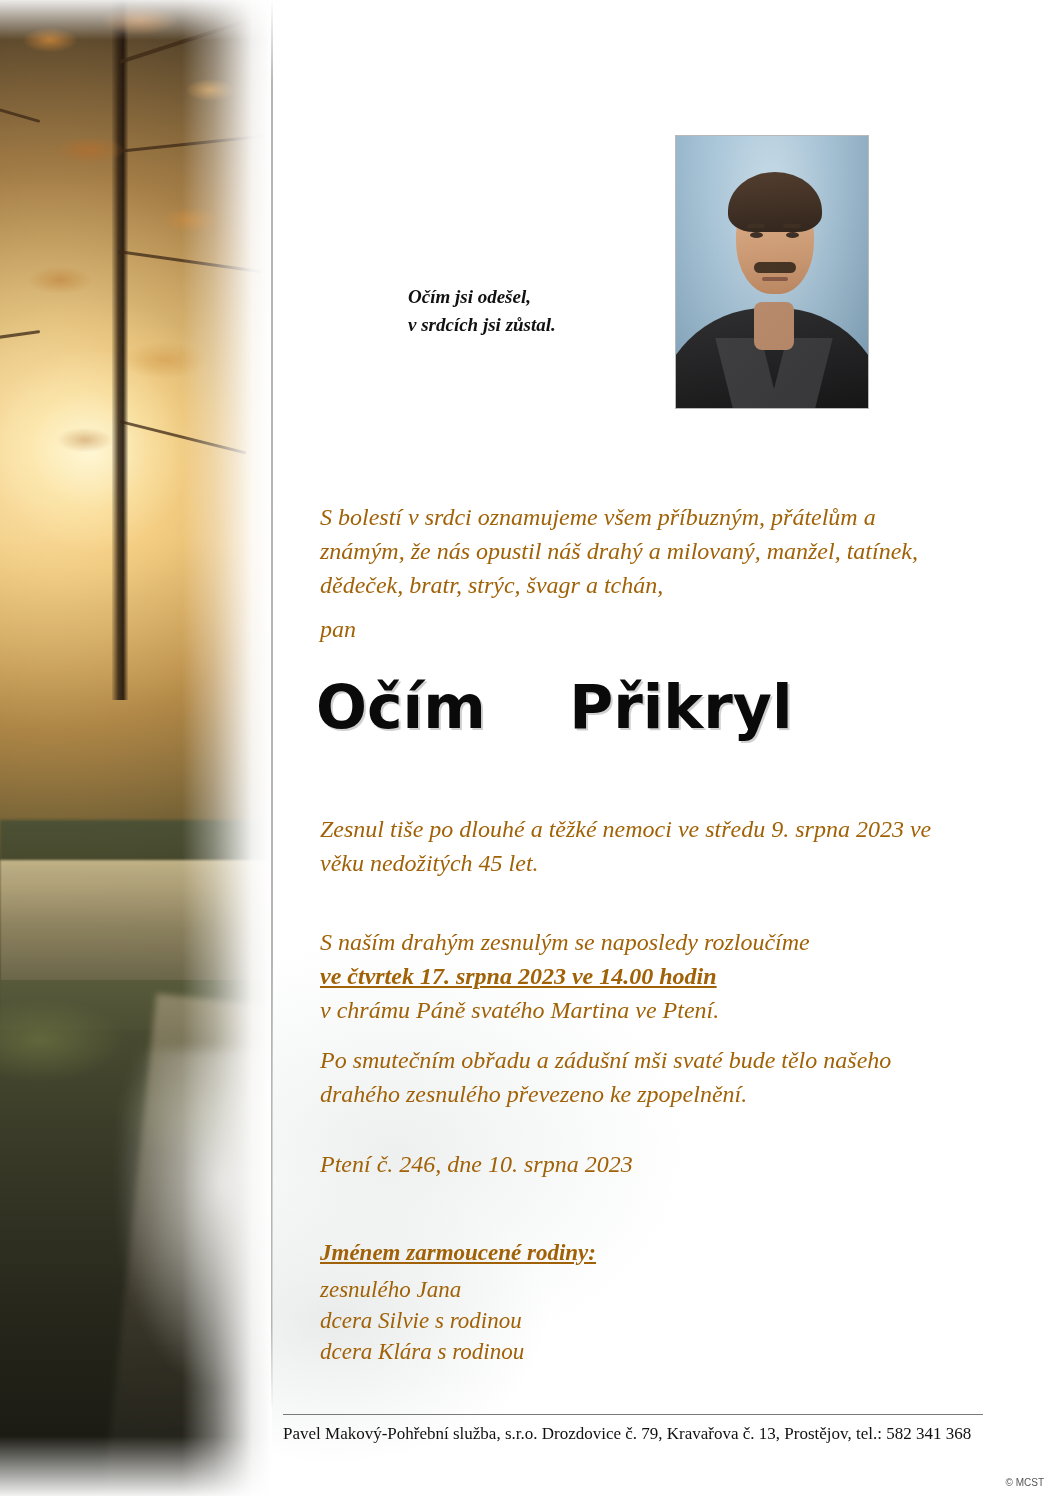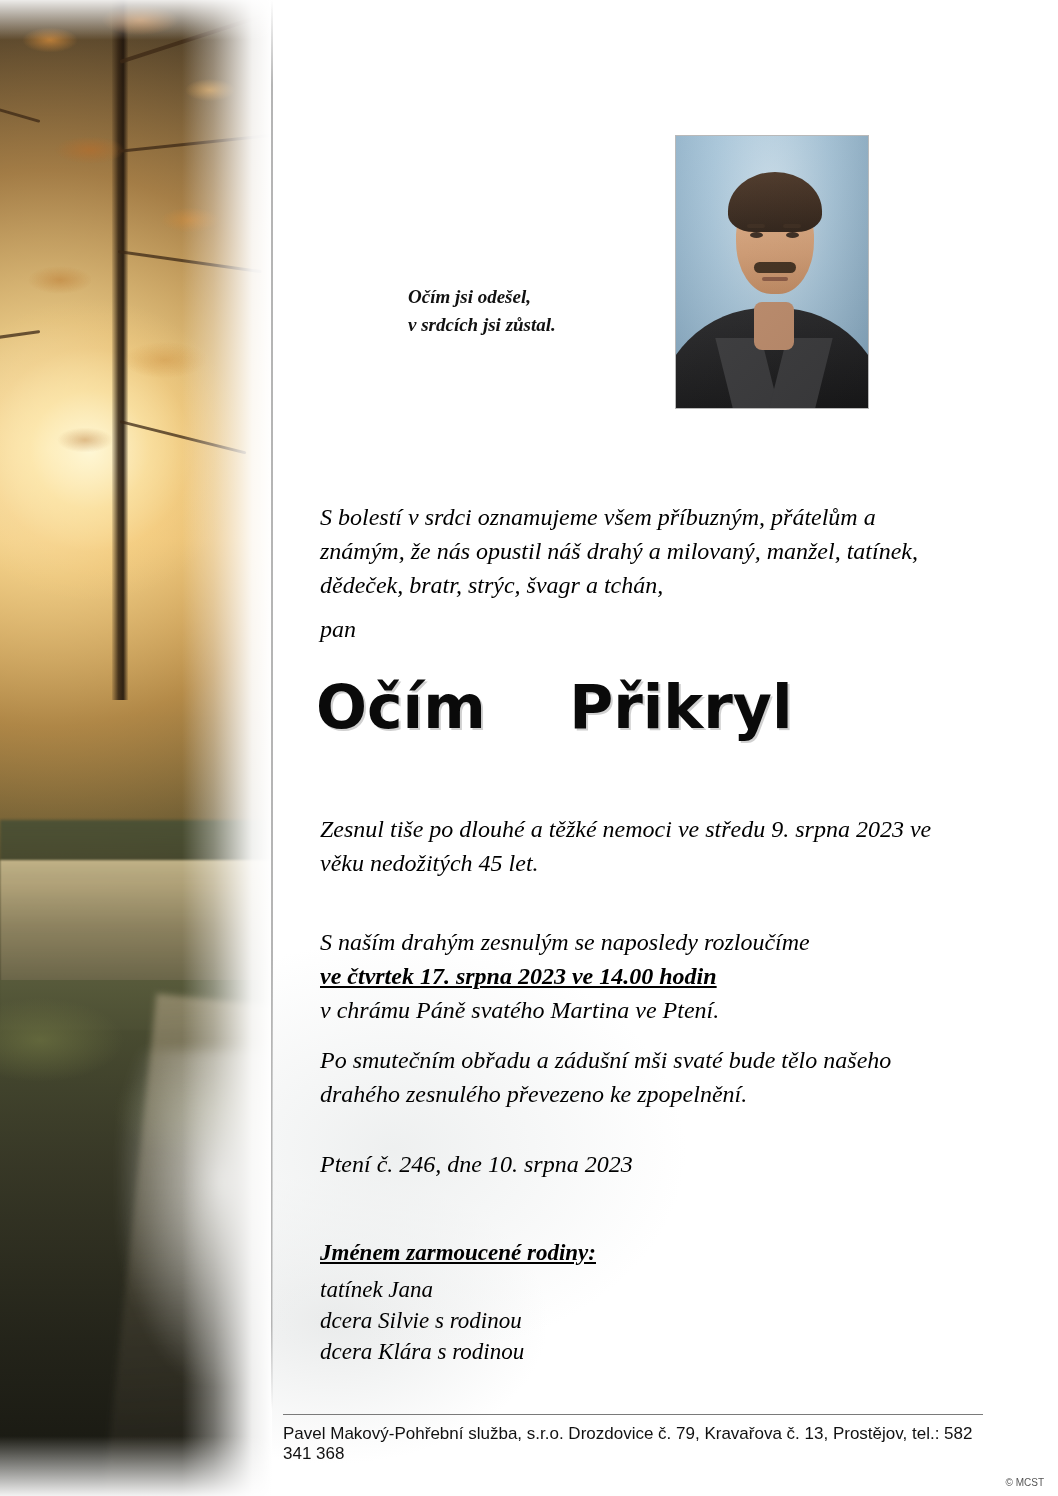--- a/index.html
+++ b/index.html
@@ -280,21 +280,21 @@
     font-weight: bold;
     font-size: 19px;
     line-height: 28px;
     color: #111111;
     margin-top: 25px;
   }
   .block {
     position: absolute;
     left: 320px;
     font-style: italic;
-    color: #000000;
+    color: #a16207;
   }
   .para-intro {
     top: 500px;
     font-size: 24px;
     line-height: 34px;
     width: 640px;
   }
   .pan {
     top: 616px;
     font-size: 24px;
@@ -349,21 +349,21 @@
     font-size: 23px;
     line-height: 31px;
   }
   .footer {
     position: absolute;
     left: 283px;
     top: 1424px;
     width: 700px;
     font-size: 17px;
     color: #111111;
-    font-family: Liberation Sans, sans-serif;
+    font-family: Liberation Serif, serif;
   }
   .footer-rule {
     position: absolute;
     left: 283px;
     top: 1414px;
     width: 700px;
     height: 1px;
     background: #7a7a7a;
   }
   .copyright {
@@ -438,21 +438,21 @@
     <div class="farewell-bold">ve čtvrtek 17. srpna 2023 ve 14.00 hodin</div>
     <div>v chrámu Páně svatého Martina ve Ptení.</div>
   </div>
 
   <div class="block para-after">Po smutečním obřadu a zádušní mši svaté bude tělo našeho drahého zesnulého převezeno ke zpopelnění.</div>
 
   <div class="block para-place">Ptení č. 246, dne 10. srpna 2023</div>
 
   <div class="block family-head">Jménem zarmoucené rodiny:</div>
   <div class="block family-list">
-    <div>tatínek  Jana</div>
+    <div>zesnulého  Jana</div>
     <div>dcera  Silvie s rodinou</div>
     <div>dcera  Klára s rodinou</div>
   </div>
 
   <div class="footer-rule"></div>
   <div class="footer">Pavel Makový-Pohřební služba, s.r.o. Drozdovice č. 79, Kravařova č. 13, Prostějov, tel.: 582 341 368</div>
   <div class="copyright">© MCST</div>
 
 </div>
 

